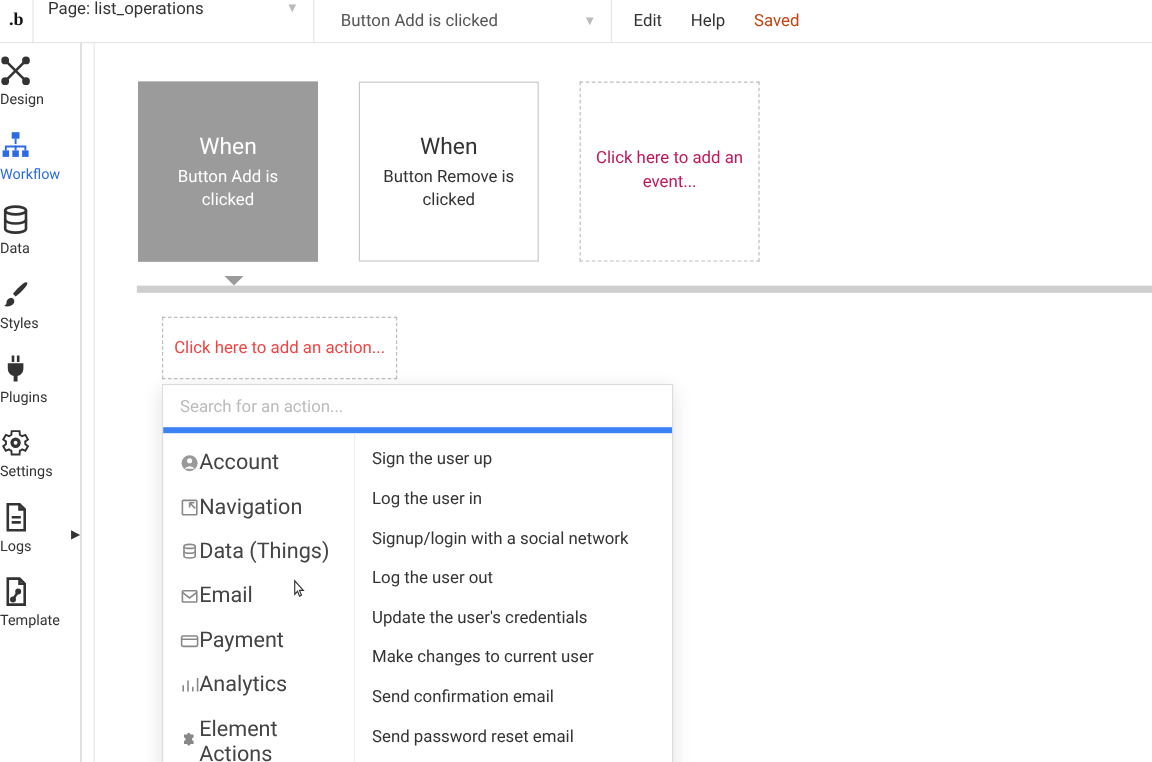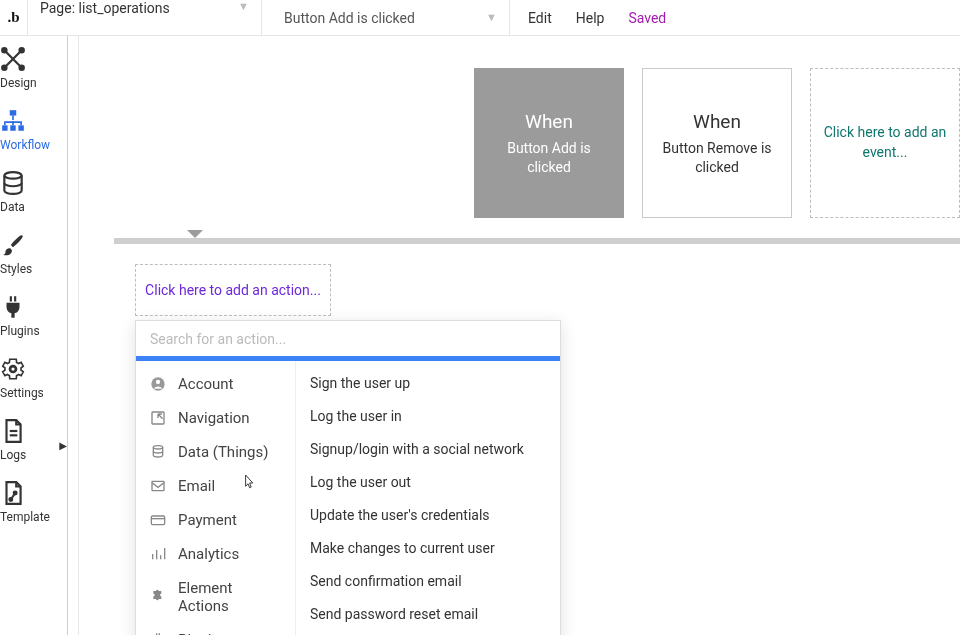--- a/index.html
+++ b/index.html
@@ -65,21 +65,21 @@
   align-items: center;
   gap: 24px;
   padding-left: 18px;
 }
 .menu-item {
   font-size: 14px;
   color: #333;
   cursor: pointer;
 }
 .menu-item.saved {
-  color: #a21caf;
+  color: #c2410c;
   cursor: default;
 }
 
 .main {
   display: flex;
   height: calc(100% - 36px);
 }
 
 .sidebar {
   width: 68px;
@@ -129,22 +129,21 @@
   left: 10px;
   right: 0;
   top: 0;
   bottom: 0;
   border-left: 1px solid #e8e8e8;
   padding: 32px 0 0 36px;
 }
 
 .events-row {
   display: flex;
-  gap: 18px;
-  justify-content: flex-end;
+  gap: 34px;
 }
 .event-card {
   width: 150px;
   height: 150px;
   border: 1px solid #c9c9c9;
   background: #fff;
   display: flex;
   flex-direction: column;
   align-items: center;
   justify-content: center;
@@ -162,21 +161,21 @@
   font-size: 19px;
   font-weight: 400;
   margin-bottom: 6px;
 }
 .event-card .desc {
   font-size: 14px;
   line-height: 1.3;
 }
 .event-card.add {
   border: 1.5px dashed #bdbdbd;
-  color: #0f766e;
+  color: #be185d;
   font-size: 14px;
   line-height: 1.4;
 }
 .hr-band {
   margin-top: 20px;
   height: 6px;
   background: #cfcfcf;
   position: relative;
   margin-left: -1px;
 }
@@ -197,21 +196,21 @@
   position: relative;
 }
 .add-action {
   width: 196px;
   height: 52px;
   border: 1.5px dashed #bdbdbd;
   display: flex;
   align-items: center;
   justify-content: center;
   font-size: 14px;
-  color: #6d28d9;
+  color: #ef4444;
   cursor: pointer;
 }
 
 .popup {
   position: absolute;
   top: 56px;
   left: 0;
   width: 426px;
   background: #fff;
   border: 1px solid #ddd;
@@ -236,23 +235,22 @@
   min-height: 260px;
 }
 .cat-col {
   width: 160px;
   border-right: 1px solid #eee;
   padding: 6px 0;
 }
 .cat-item {
   display: flex;
   align-items: center;
-  gap: 12px;
   padding: 8px 14px;
-  font-size: 15px;
+  font-size: 18px;
   color: #444;
   cursor: pointer;
 }
 .cat-item .ci {
   width: 16px;
   height: 16px;
   display: flex;
   align-items: center;
   justify-content: center;
   color: #888;

